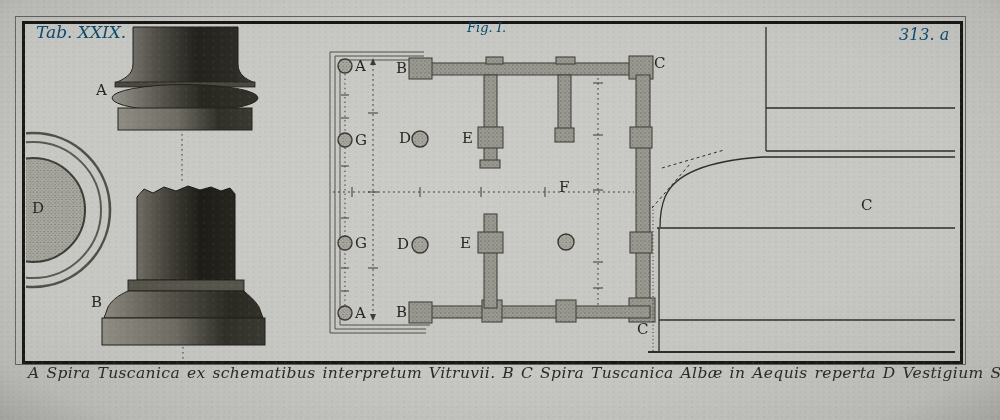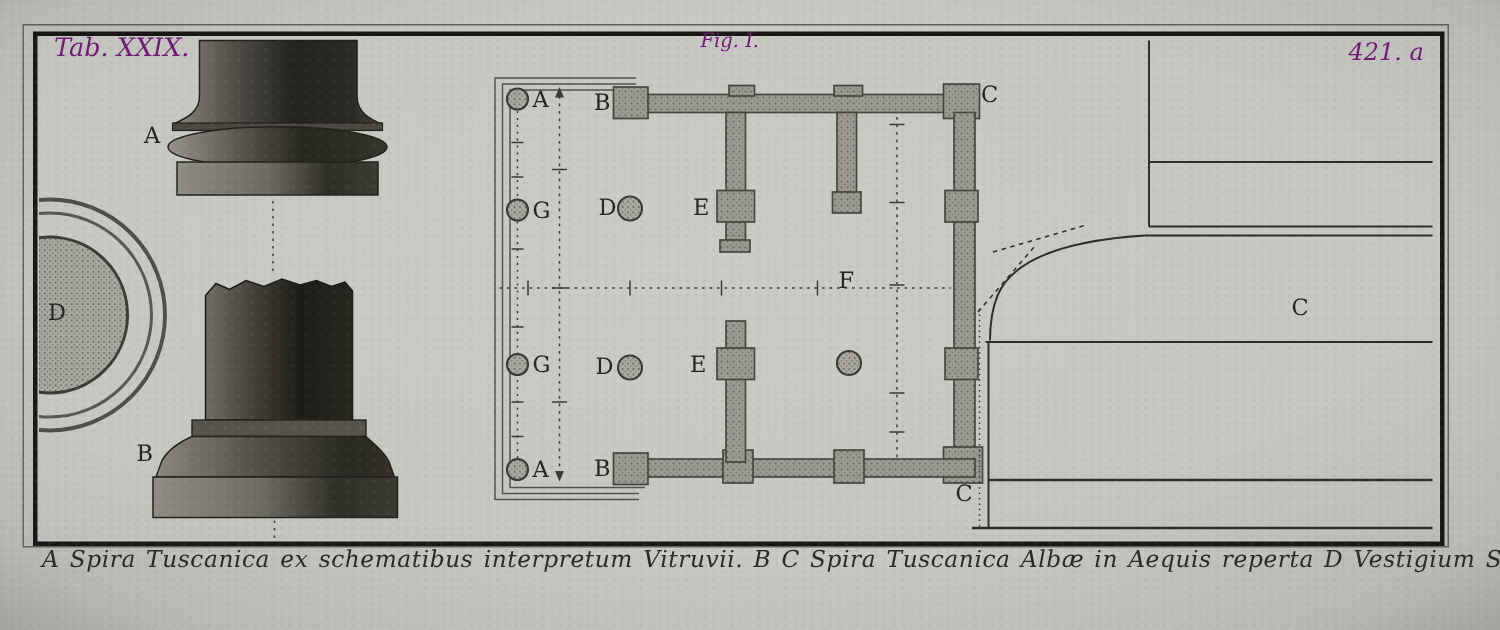--- a/index.html
+++ b/index.html
@@ -24,21 +24,21 @@
     position:absolute;left:15px;top:16px;width:949px;height:347px;
     border:1px solid #62615b;
   }
   .frame-inner{
     position:absolute;left:22px;top:21px;width:935px;height:337px;
     border:3px solid #191816;
     background:radial-gradient(ellipse at 45% 45%, #cbcbc7 0%, #c6c6c2 70%, #bcbcb8 100%);
   }
   .art{position:absolute;left:0;top:0;}
   .t{
-    position:absolute;font-style:italic;color:#701a75;white-space:nowrap;
+    position:absolute;font-style:italic;color:#0c4a6e;white-space:nowrap;
     font-family:"DejaVu Serif", serif;
   }
   .tab{left:36px;top:22px;font-size:17px;}
   .fig{left:467px;top:20px;font-size:13px;}
   .num{left:899px;top:25px;font-size:16px;}
   .lbl{
     position:absolute;font-size:15px;color:#26251f;white-space:nowrap;
     font-family:"DejaVu Serif", serif;letter-spacing:.5px;
   }
   .caption{
@@ -210,17 +210,17 @@
   <span class="lbl" style="left:355px;top:234px">G</span>
   <span class="lbl" style="left:397px;top:235px">D</span>
   <span class="lbl" style="left:460px;top:234px">E</span>
   <span class="lbl" style="left:355px;top:304px">A</span>
   <span class="lbl" style="left:396px;top:303px">B</span>
   <span class="lbl" style="left:637px;top:320px">C</span>
   <span class="lbl" style="left:861px;top:196px">C</span>
 
   <span class="t tab">Tab. XXIX.</span>
   <span class="t fig">Fig. I.</span>
-  <span class="t num">421. a</span>
+  <span class="t num">313. a</span>
   <div class="caption">A Spira Tuscanica ex schematibus interpretum Vitruvii. B C Spira Tuscanica Albæ in Aequis reperta D Vestigium Spiræ Albanæ.</div>
 
   <div class="grain"></div>
 </div>
 
 </body></html>

